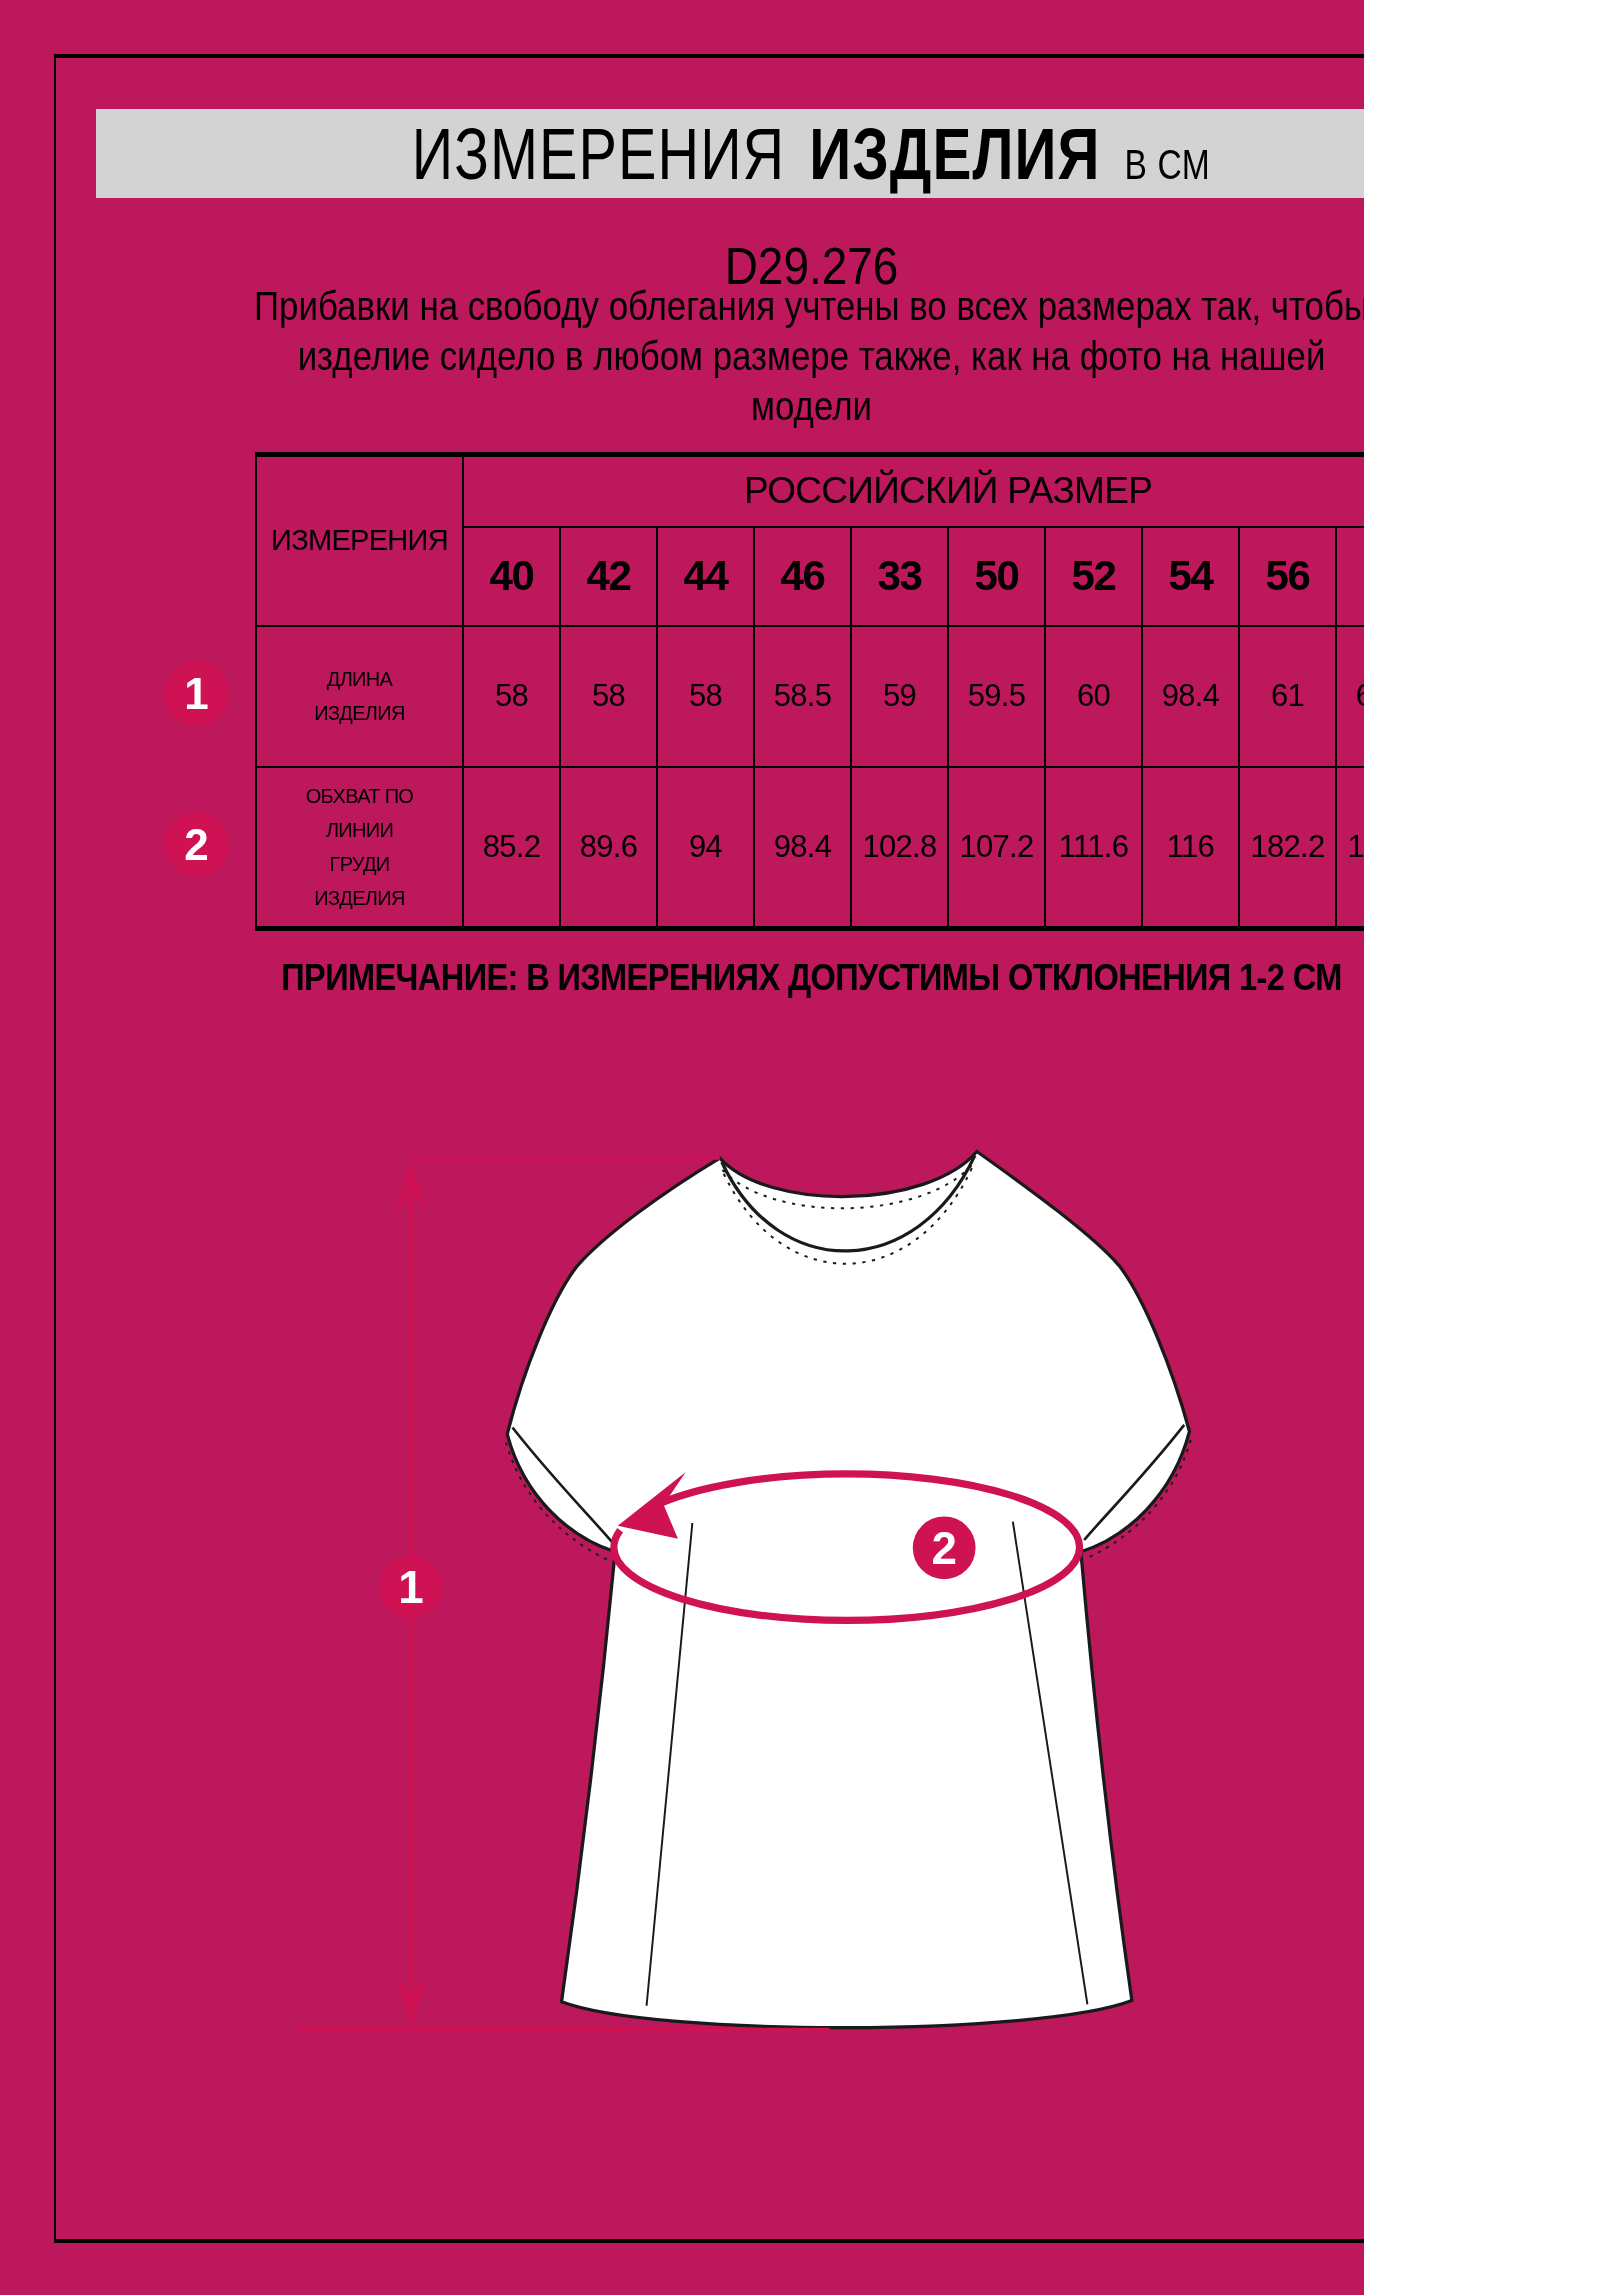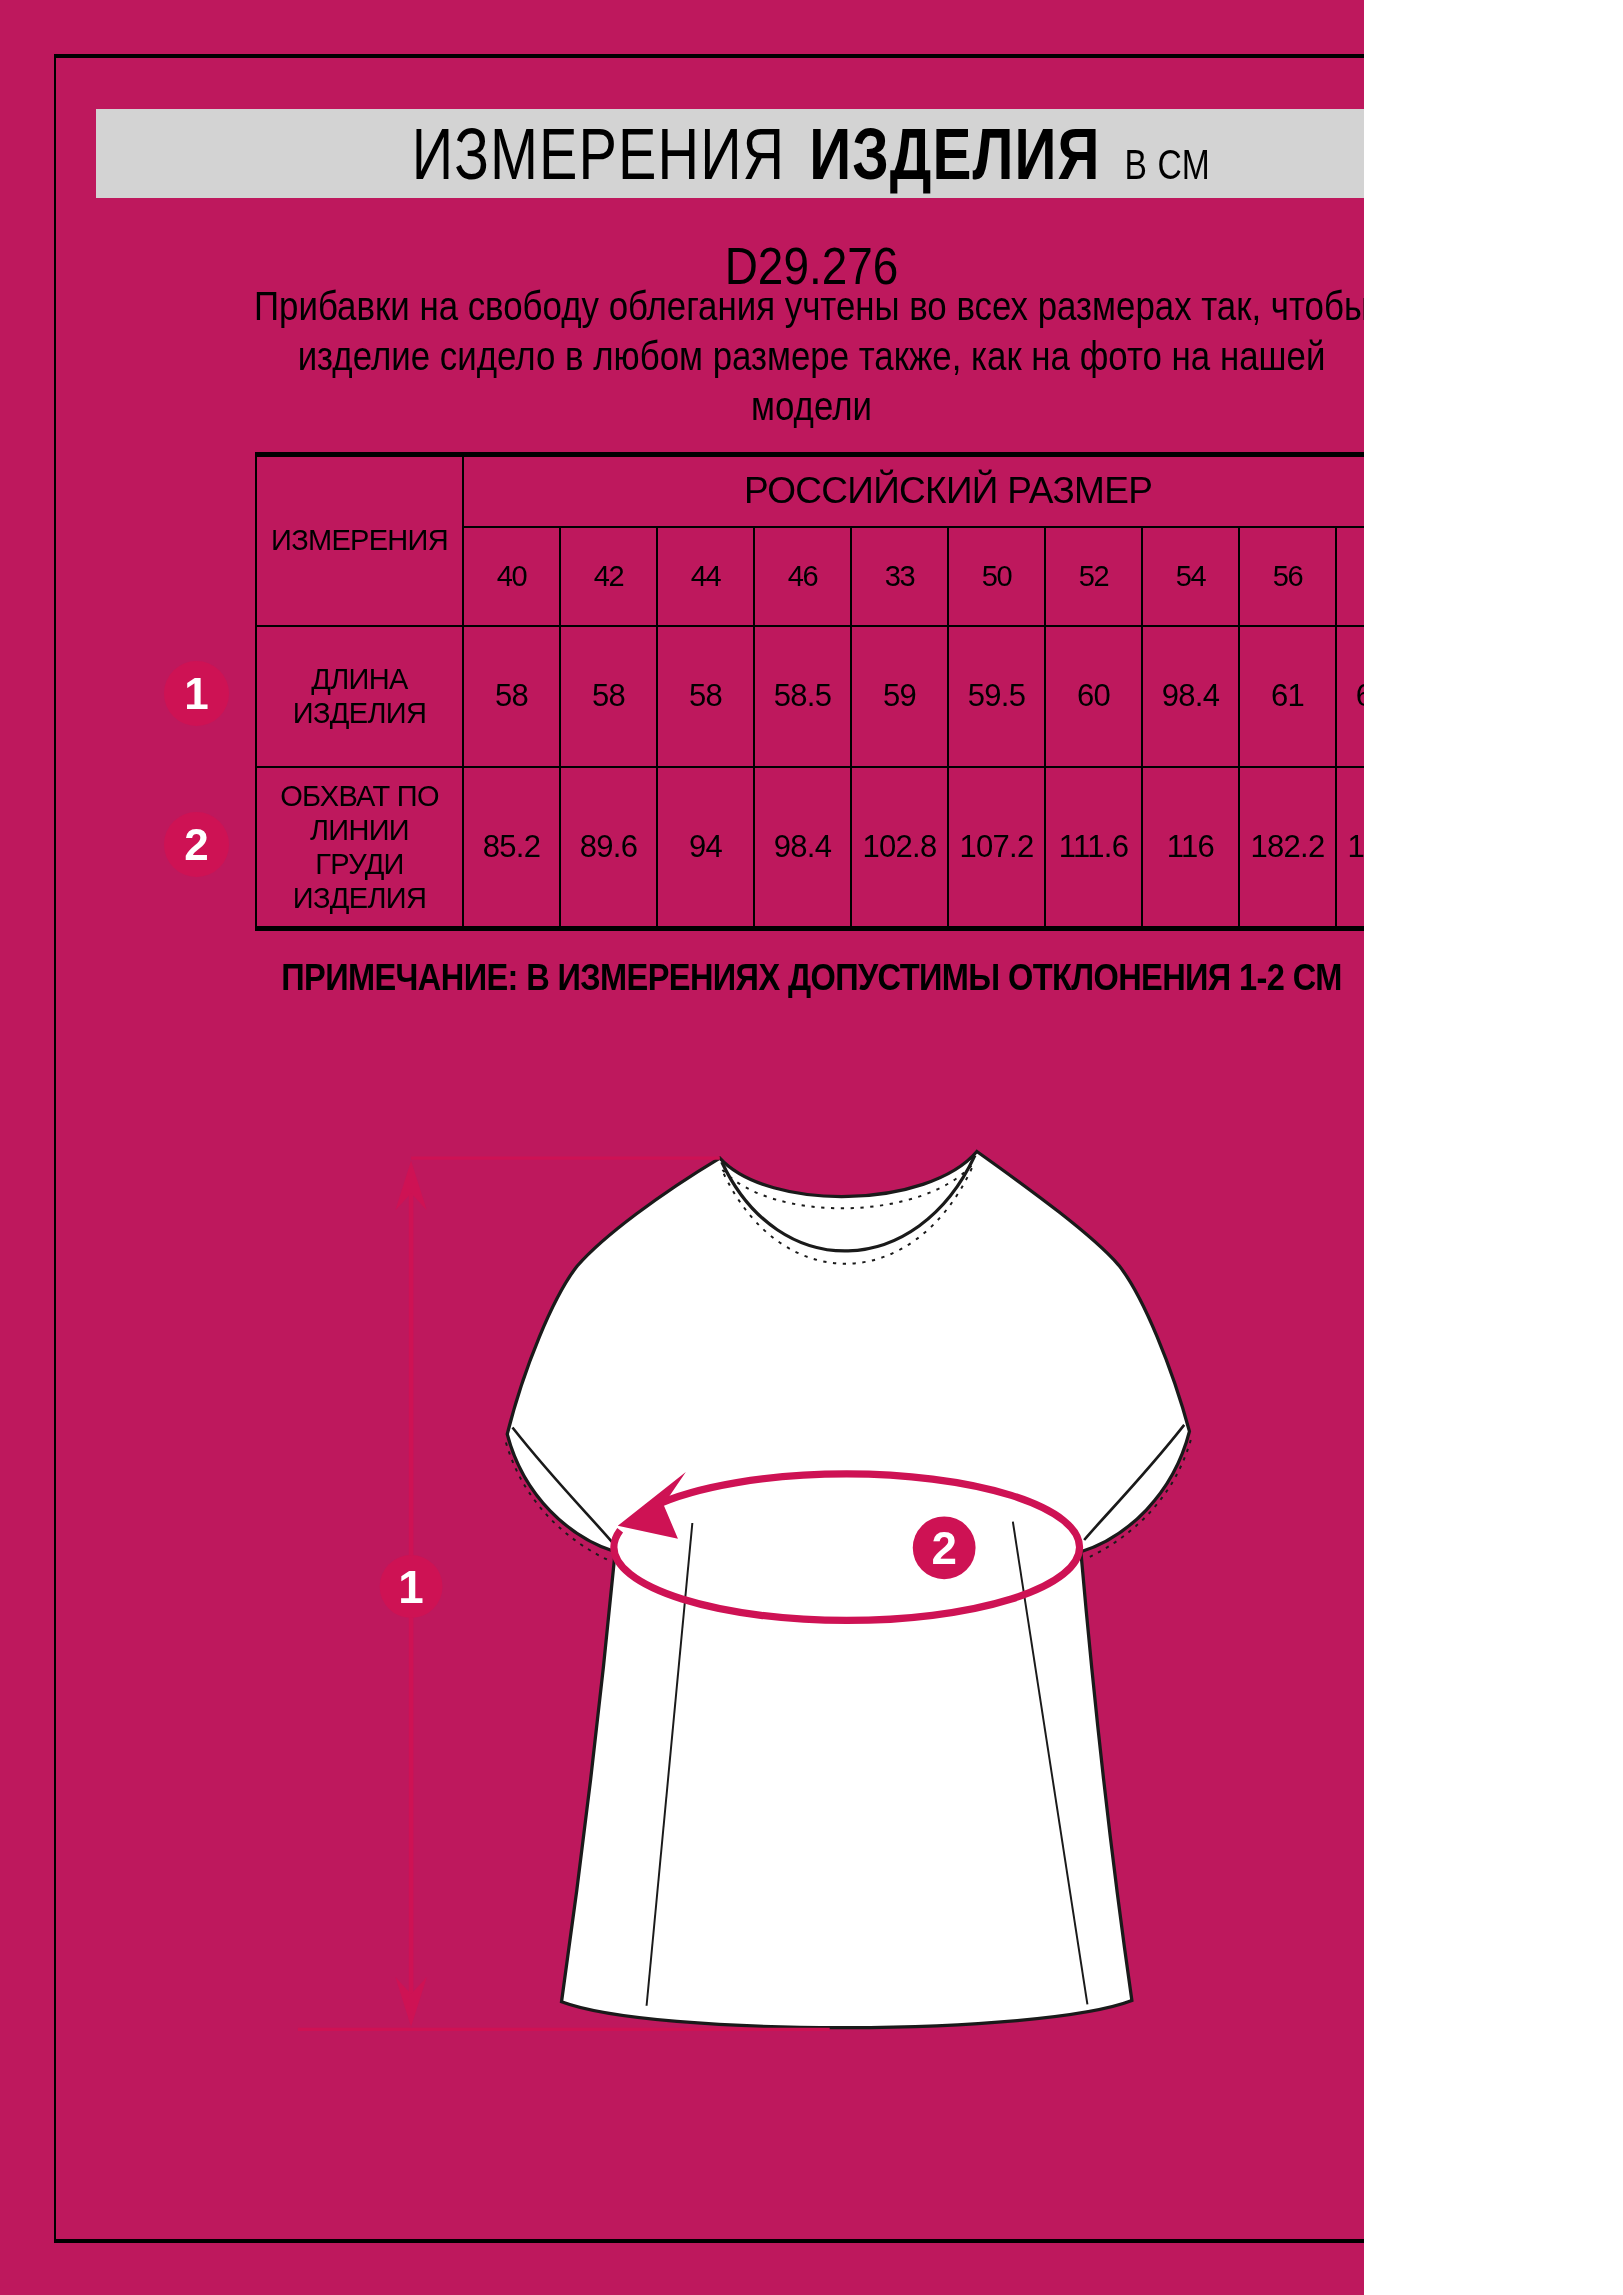--- a/index.html
+++ b/index.html
@@ -21,25 +21,25 @@
                   font-size:51px; font-weight:400; transform:scaleX(0.9); }
   .desc { position:absolute; left:0; top:281px; width:1623px; text-align:center;
           font-size:41px; line-height:50px; font-weight:400; transform:scaleX(0.85); }
 
   table.size-table { position:absolute; left:255px; top:452px; width:1176px;
                      border-collapse:collapse; table-layout:fixed;
                      border:2.6px solid #000; border-top-width:5.2px; border-bottom-width:5.2px; }
   table.size-table td { border:2px solid #000; text-align:center; vertical-align:middle; padding:0; }
   td.meas-head { font-size:29px; letter-spacing:-0.7px; }
   td.rus-head { font-size:37px; letter-spacing:-0.7px; height:72px; border-bottom-width:3.9px; }
-  td.size-cell { font-size:29px; font-weight:400; border-bottom-width:5.2px; letter-spacing:-1.3px;border-radius:20px; }
+  td.size-cell { font-size:42px; font-weight:700; border-bottom-width:5.2px; letter-spacing:-1.3px;border-radius:20px; }
   tr.r-sizes { height:99px; }
   tr.r-len { height:141px; }
   tr.r-chest { height:162px; }
-  td.row-label { font-size:29px; line-height:34px; white-space:pre-line; letter-spacing:-0.7px; }
+  td.row-label { font-size:20px; line-height:34px; white-space:pre-line; letter-spacing:-0.7px; }
   td.val-cell { font-size:31px; letter-spacing:-0.7px; }
 
   .badge { position:absolute; width:65px; height:65px; border-radius:50%;
            background:#CE1254; color:#fff; display:flex; align-items:center; justify-content:center;
            font-size:44px; font-weight:700; }
   .badge-1 { left:164px; top:661px; }
   .badge-2 { left:164px; top:812px; }
 
   .note { position:absolute; left:0; top:957px; width:1623px; text-align:center;
           font-size:37px; font-weight:700; transform:scaleX(0.88); letter-spacing:-0.7px; }

